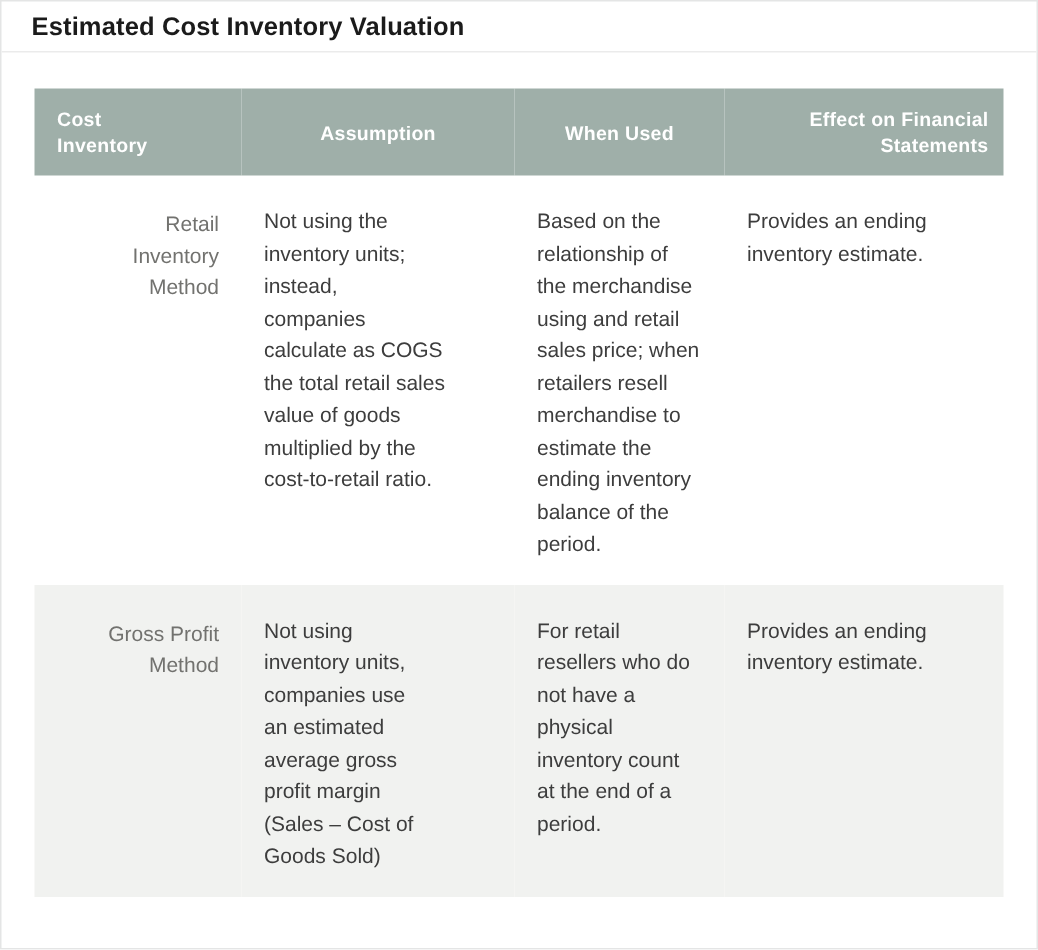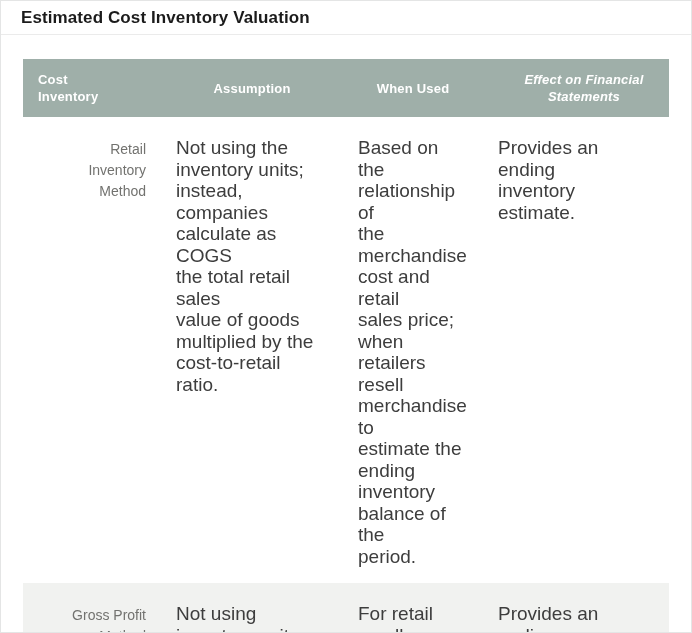--- a/index.html
+++ b/index.html
@@ -48,28 +48,27 @@
     vertical-align: middle;
     padding: 12px 10px;
     white-space: pre-line;
     letter-spacing: 0.2px;
   }
   table.valuation th:first-child {
     text-align: left;
     padding-left: 15px;
   }
   table.valuation th:last-child {
-    text-align: center;
+    text-align: right;
     padding-left: 26px;
-    font-style: italic;
   }
   table.valuation td {
     vertical-align: top;
     padding: 20px 15px 16px 15px;
-    font-size: 19px;
+    font-size: 14px;
     line-height: 21.5px;
     color: var(--body-text, #3d3d3d);
     white-space: pre-line;
   }
   table.valuation td.label-cell {
     font-size: 14px;
     line-height: 21px;
     color: var(--label-text, #72726f);
     padding-top: 22px;
     text-align: right;
@@ -114,21 +113,21 @@
 instead,
 companies
 calculate as COGS
 the total retail sales
 value of goods
 multiplied by the
 cost-to-retail ratio.</td>
         <td>Based on the
 relationship of
 the merchandise
-cost and retail
+using and retail
 sales price; when
 retailers resell
 merchandise to
 estimate the
 ending inventory
 balance of the
 period.</td>
         <td>Provides an ending
 inventory estimate.</td>
       </tr>

